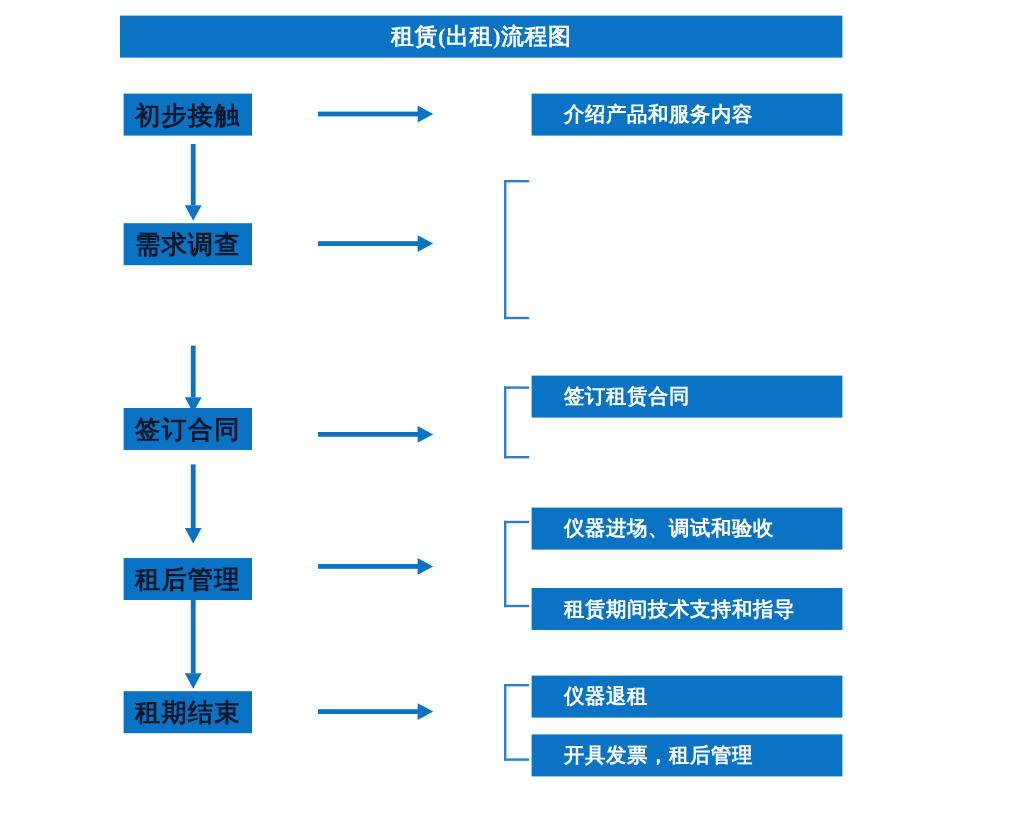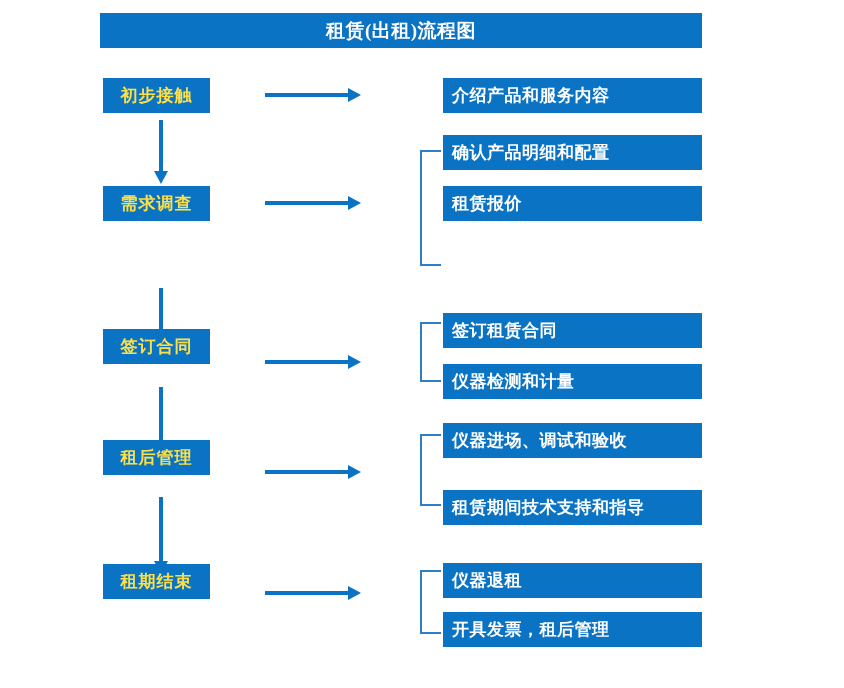--- a/index.html
+++ b/index.html
@@ -36,42 +36,42 @@
     letter-spacing: 0.5px;
   }
 
   
   .stage-box {
     position: absolute;
     left: 103px;
     width: 107px;
     height: 35px;
     background: #0b73c3;
-    color: #fde047;
+    color: #0f172a;
     display: flex;
     align-items: center;
     justify-content: center;
-    font-size: 17px;
+    font-size: 21px;
     font-weight: bold;
     letter-spacing: 1px;
   }
 
   
   .detail-box {
     position: absolute;
     left: 443px;
     width: 259px;
     height: 35px;
     background: #0b73c3;
     color: #ffffff;
     display: flex;
     align-items: center;
     font-size: 17px;
     font-weight: bold;
-    padding-left: 9px;
+    padding-left: 27px;
     box-sizing: border-box;
     letter-spacing: 0.5px;
   }
 
   
   .h-arrow {
     position: absolute;
     left: 265px;
     width: 96px;
     height: 14px;
@@ -134,25 +134,25 @@
 <body>
 
 <div id="canvas">
 
   <div class="title-bar">租赁(出租)流程图</div>
 
   <div class="stage-box" style="top:78px;">初步接触</div>
 
   <div class="stage-box" style="top:186px;">需求调查</div>
 
-  <div class="stage-box" style="top:329px;">签订合同</div>
-
-  <div class="stage-box" style="top:440px;font-family:Liberation Mono, monospace;">租后管理</div>
-
-  <div class="stage-box" style="top:564px;">租期结束</div>
+  <div class="stage-box" style="top:340px;">签订合同</div>
+
+  <div class="stage-box" style="top:465px;font-family:Liberation Mono, monospace;">租后管理</div>
+
+  <div class="stage-box" style="top:576px;">租期结束</div>
 
   <div class="v-arrow" style="top:120px; height:64px;">
     <div class="shaft" style="height:51px;"></div>
     <div class="head"></div>
   </div>
 
   <div class="v-arrow" style="top:288px; height:56px;">
     <div class="shaft" style="height:43px;"></div>
     <div class="head"></div>
   </div>
@@ -195,28 +195,25 @@
   <div class="bracket" style="top:150px; height:116px;"></div>
 
   <div class="bracket" style="top:322px; height:60px;"></div>
 
   <div class="bracket" style="top:434px; height:72px;"></div>
 
   <div class="bracket" style="top:570px; height:64px;"></div>
 
   <div class="detail-box" style="top:78px;">介绍产品和服务内容</div>
 
-  <div class="detail-box" style="top:135px;">确认产品明细和配置</div>
-
-  <div class="detail-box" style="top:186px;">租赁报价</div>
+
 
 
   <div class="detail-box" style="top:313px;">签订租赁合同</div>
 
-  <div class="detail-box" style="top:364px;">仪器检测和计量</div>
 
   <div class="detail-box" style="top:423px;">仪器进场、调试和验收</div>
 
   <div class="detail-box" style="top:563px;">仪器退租</div>
 
   <div class="detail-box" style="top:490px;">租赁期间技术支持和指导</div>
 
   <div class="detail-box" style="top:612px;">开具发票，租后管理</div>
 
 </div>

